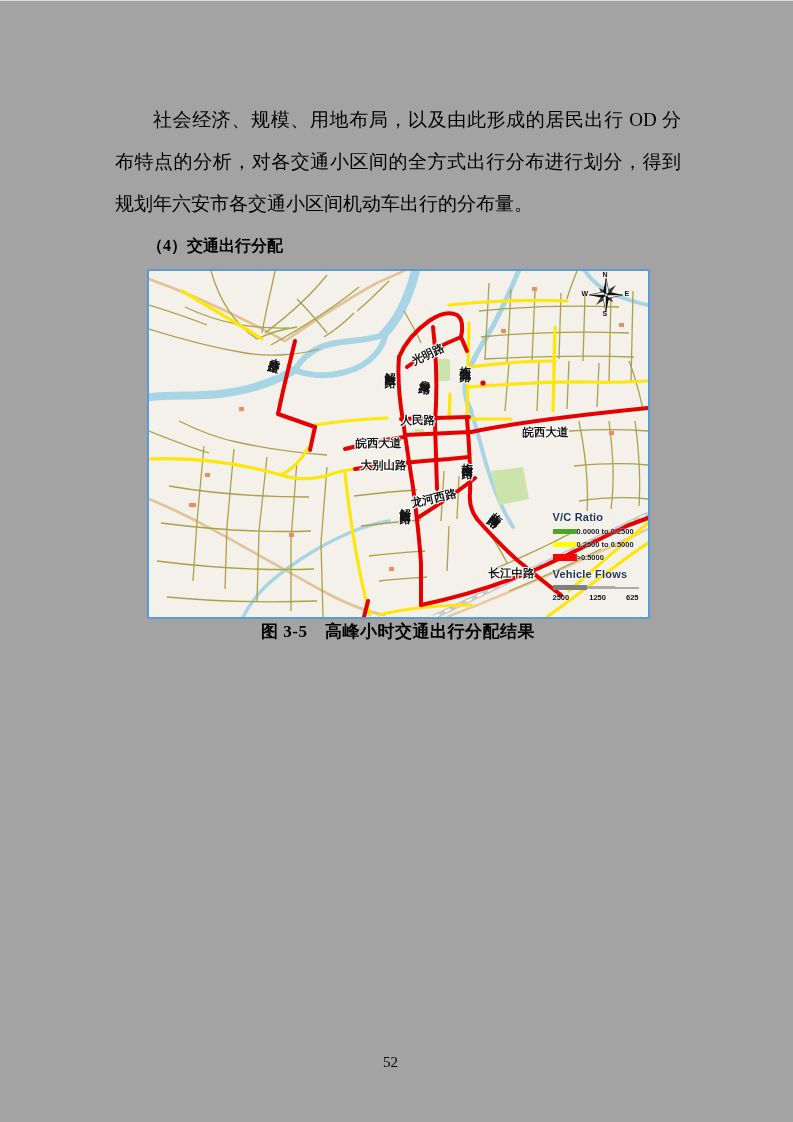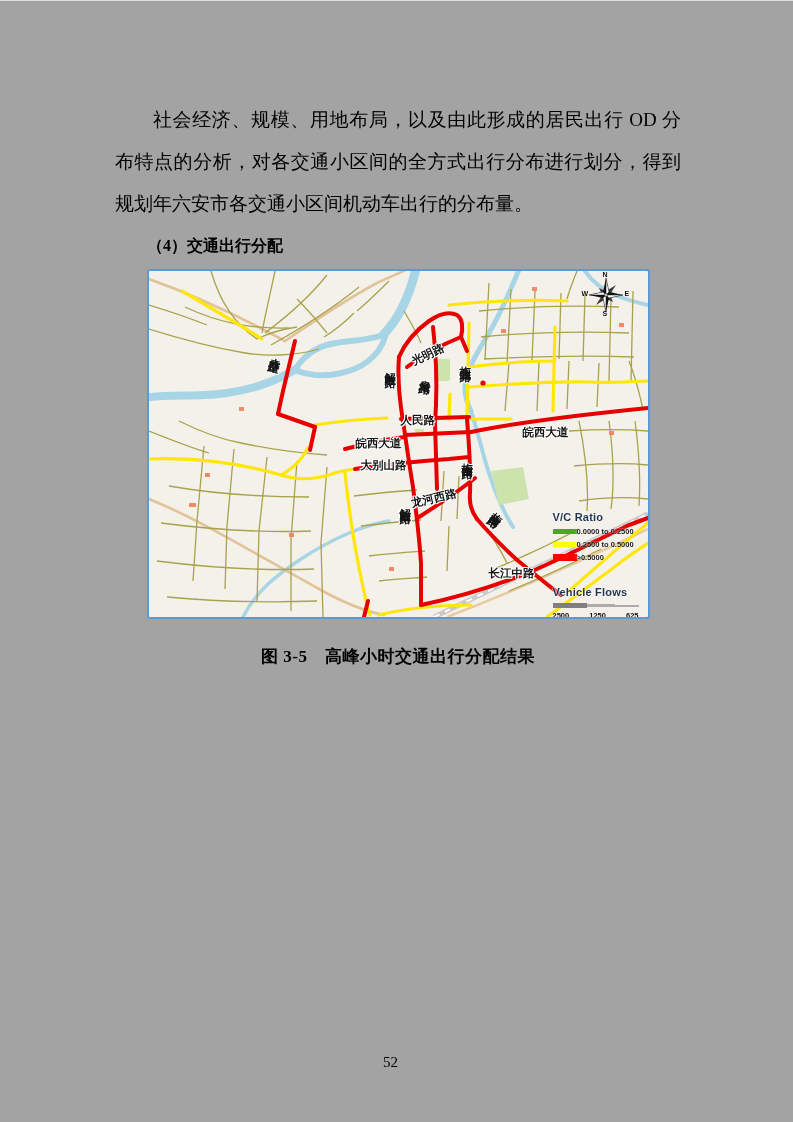--- a/index.html
+++ b/index.html
@@ -6,21 +6,21 @@
   .page {
     position:relative; width:793px; height:1122px; margin:0 auto;
     background:#a3a3a3; color:#000;
     font-family:"Liberation Serif","DejaVu Serif",serif;
     overflow:hidden; border-top:1px solid #e0e0e0;
   }
   .content { position:absolute; left:115px; top:98px; width:566px; }
   p.body { margin:0; font-size:19px; line-height:42px; text-align:justify; text-indent:2em; }
   h3.heading { margin:0; font-size:16px; line-height:42px; font-weight:bold; text-indent:2em; }
   figure { margin:2px 0 6px 0; text-align:center; }
-  figcaption { font-weight:bold; font-size:17px; margin-top:26px; letter-spacing:.5px; }
+  figcaption { font-weight:bold; font-size:17px; margin-top:1px; letter-spacing:.5px; }
   .page-num { position:absolute; bottom:52px; left:0; right:12px; text-align:center; font-size:15px; }
 
   
   .map-wrap {
     position:relative; width:499px; height:346px; margin:0 auto;
     border:2px solid #5b9bd5; border-radius:3px; overflow:hidden; background:#f3f1ea;
   }
   .map-wrap svg { position:absolute; left:0; top:0; }
   .road-label {
     position:absolute; font-weight:bold; font-size:11.5px; color:#141414;
@@ -32,21 +32,21 @@
   .legend { position:absolute; left:404px; top:240px; width:94px; text-align:left; }
   .legend-title, .flows-title {
     font-family:"Liberation Sans","DejaVu Sans",sans-serif; font-weight:bold;
     font-size:11px; color:#1f3250; letter-spacing:.2px;
     text-shadow:0 0 2px #fff,0 0 2px #fff;
   }
   .legend-row { display:flex; align-items:center; margin-top:4px; }
   .swatch { width:24px; height:5px; flex:0 0 auto; }
   .swatch.red { height:7px; }
   .legend-label { font-family:"Liberation Sans","DejaVu Sans",sans-serif; font-size:7.5px; font-weight:bold; color:#1a1a1a; text-shadow:0 0 2px #fff; }
-  .flows-title { margin-top:24px; }
+  .flows-title { margin-top:6px; }
   .scalebar { display:flex; align-items:center; margin-top:5px; width:86px; }
   .sb1 { width:34px; height:5px; background:#7f7f7f; }
   .sb2 { width:28px; height:3px; background:#ababab; }
   .sb3 { width:24px; height:2px; background:#ababab; }
   .scale-values { display:flex; justify-content:space-between; width:86px; margin-top:3px;
     font-family:"Liberation Sans","DejaVu Sans",sans-serif; font-size:7.5px; font-weight:bold; color:#111;text-align:right; }
 
   .compass { position:absolute; left:428px; top:1px; width:56px; height:46px; }
   .compass span {
     position:absolute; font-family:"Liberation Sans","DejaVu Sans",sans-serif;

